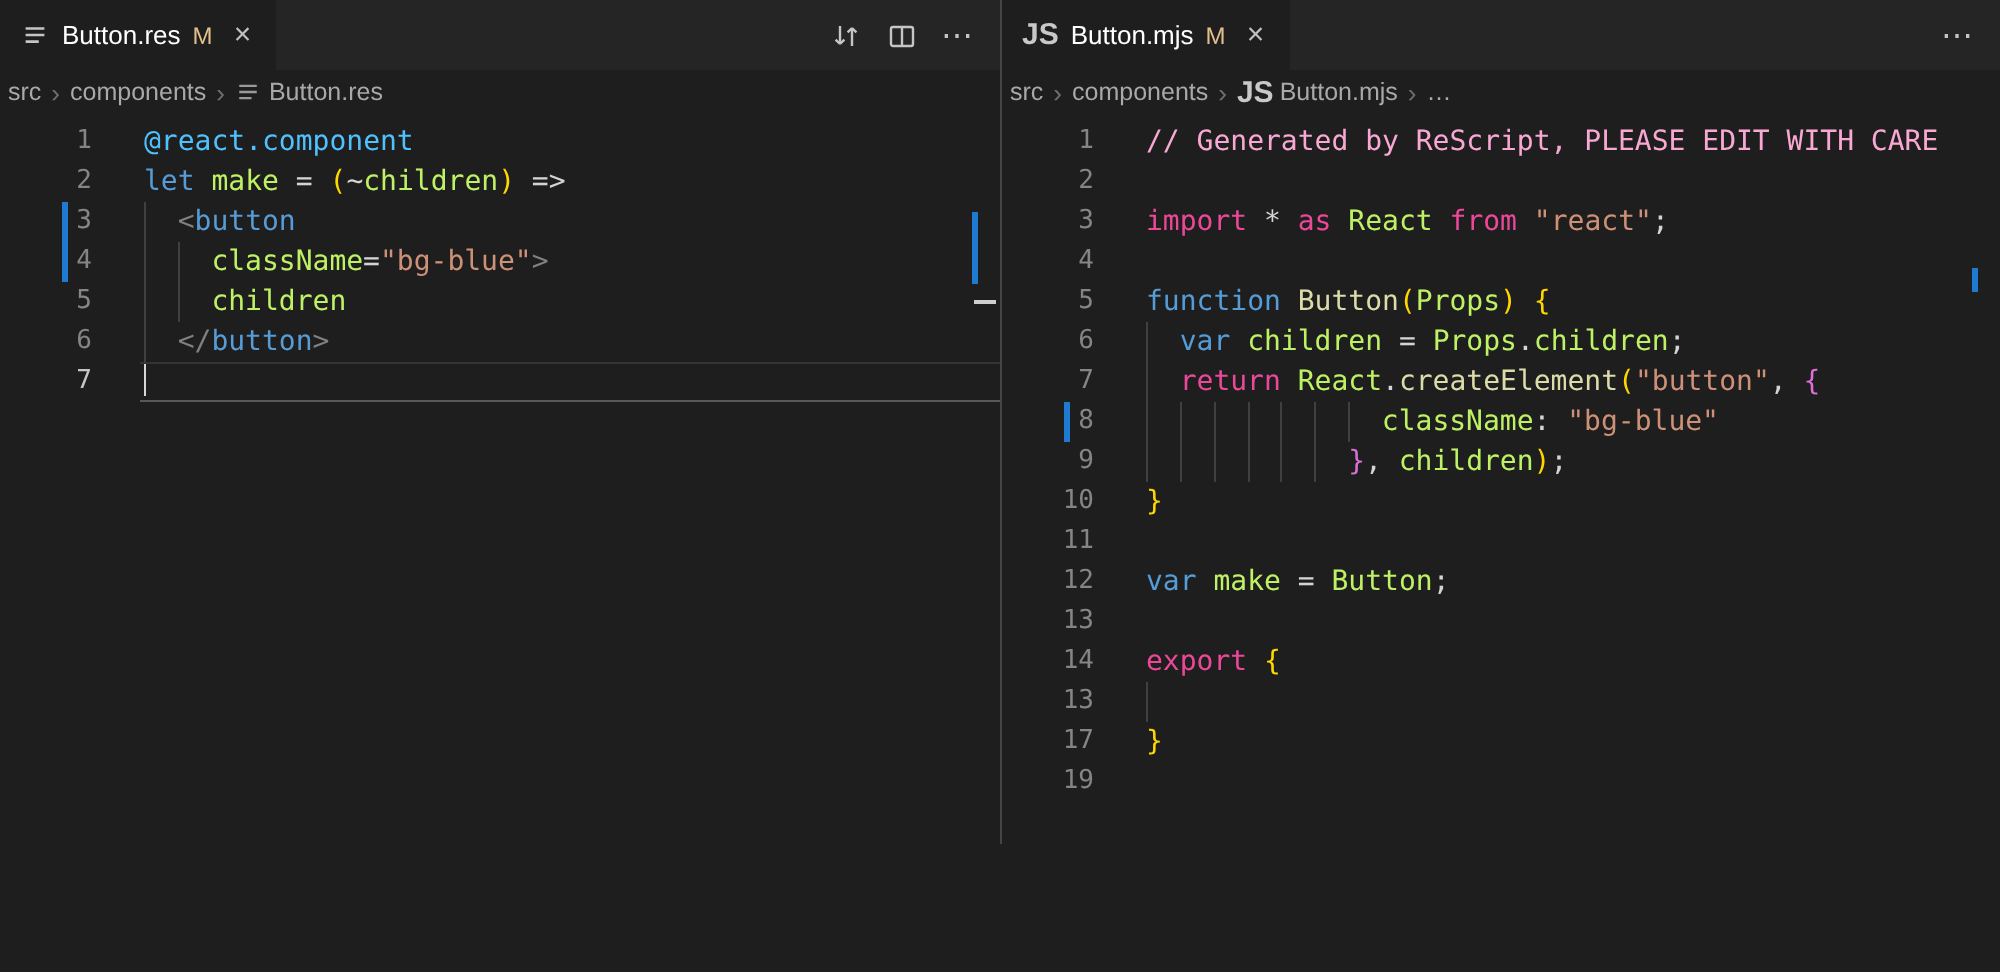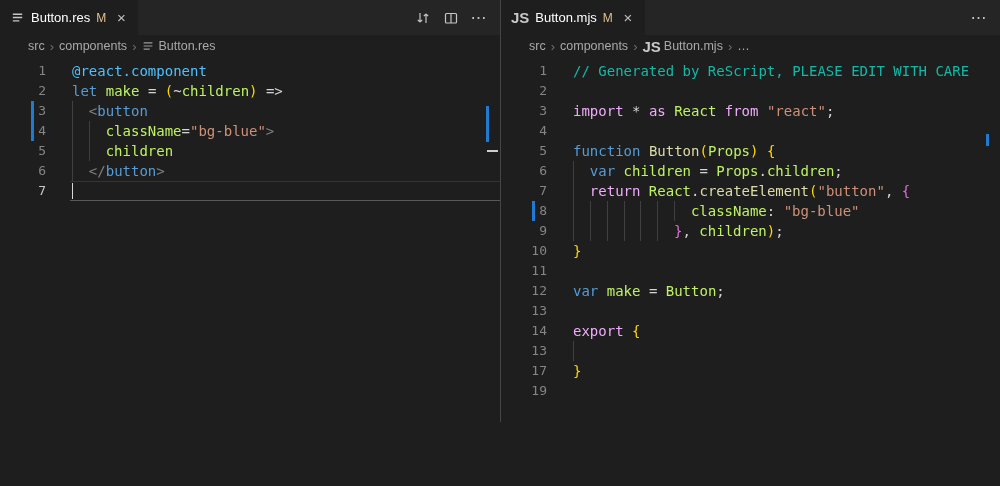--- a/index.html
+++ b/index.html
@@ -21,21 +21,21 @@
   .tab-icon { display:flex; align-items:center; color:var(--icon-fg,#c5c5c5); }
   .tab-mod { color:var(--modified-badge,#e2c08d); font-size:12px; }
   .tab-close { color:#c0c0c0; font-size:15px; width:18px; text-align:center; border-radius:3px; }
   .tab-actions { display:flex; align-items:center; gap:6px; padding-right:10px; }
   .action { width:22px; height:22px; display:flex; align-items:center; justify-content:center;
             color:var(--icon-fg,#c5c5c5); border-radius:4px; cursor:pointer; }
   .action.more { font-size:16px; letter-spacing:1px; }
 
   
   .breadcrumb { height:22px; flex:none; display:flex; align-items:center; gap:3px;
-                padding-left:28px; font-size:12.5px; color:var(--breadcrumb-fg,#a9a9a9); }
+                padding-left:4px; font-size:12.5px; color:var(--breadcrumb-fg,#a9a9a9); }
   .bc-sep { color:#6f6f6f; font-size:13px; padding:0 2px; }
   .bc-icon { display:flex; align-items:center; color:#9a9a9a; }
   .bc-item { cursor:pointer; }
   .js-badge { font-size:15px; font-weight:bold; color:#c8c8c8; }
 
   
   .editor { flex:1; padding-top:4px; font-family:"DejaVu Sans Mono",monospace;
             font-size:14px; color:#d4d4d4; overflow:hidden; }
   .code-line { display:flex; height:20px; line-height:20px; position:relative; white-space:pre; }
   .ln { width:46px; flex:none; text-align:right; font-size:13px; color:var(--line-number,#858585); }
@@ -48,25 +48,25 @@
   .cursor { display:inline-block; width:0; height:16px; border-left:1.6px solid #d7d7d7;
             vertical-align:middle; margin-top:-2px; }
   .code-line.active::after { content:""; position:absolute; left:70px; right:0; top:0; bottom:0;
             border-top:1px solid #343434; border-bottom:1px solid #585858; pointer-events:none; }
 
   
   .ov-mod { position:absolute; right:11px; width:3px; background:var(--gutter-modified,#1f7ad1); z-index:3; }
   .ov-cursor { position:absolute; right:2px; width:11px; height:2px; background:#cfcfcf; z-index:3; }
 </style>
 <style>.tk-kw{color:#569CD6}
-.tk-ctrl{color:#f0abfc}
+.tk-ctrl{color:#ec4899}
 .tk-ident{color:#bef264}
 .tk-fn{color:#DCDCAA}
 .tk-str{color:#CE9178}
-.tk-cmt{color:#14b8a6}
+.tk-cmt{color:#f9a8d4}
 .tk-plain{color:#D4D4D4}
 .tk-angle{color:#808080}
 .tk-tag{color:#569CD6}
 .tk-attr{color:#4FC1FF}
 .tk-b0{color:#FFD700}
 .tk-b1{color:#DA70D6}</style></head>
 <body>
 
 <div class="window">
 

